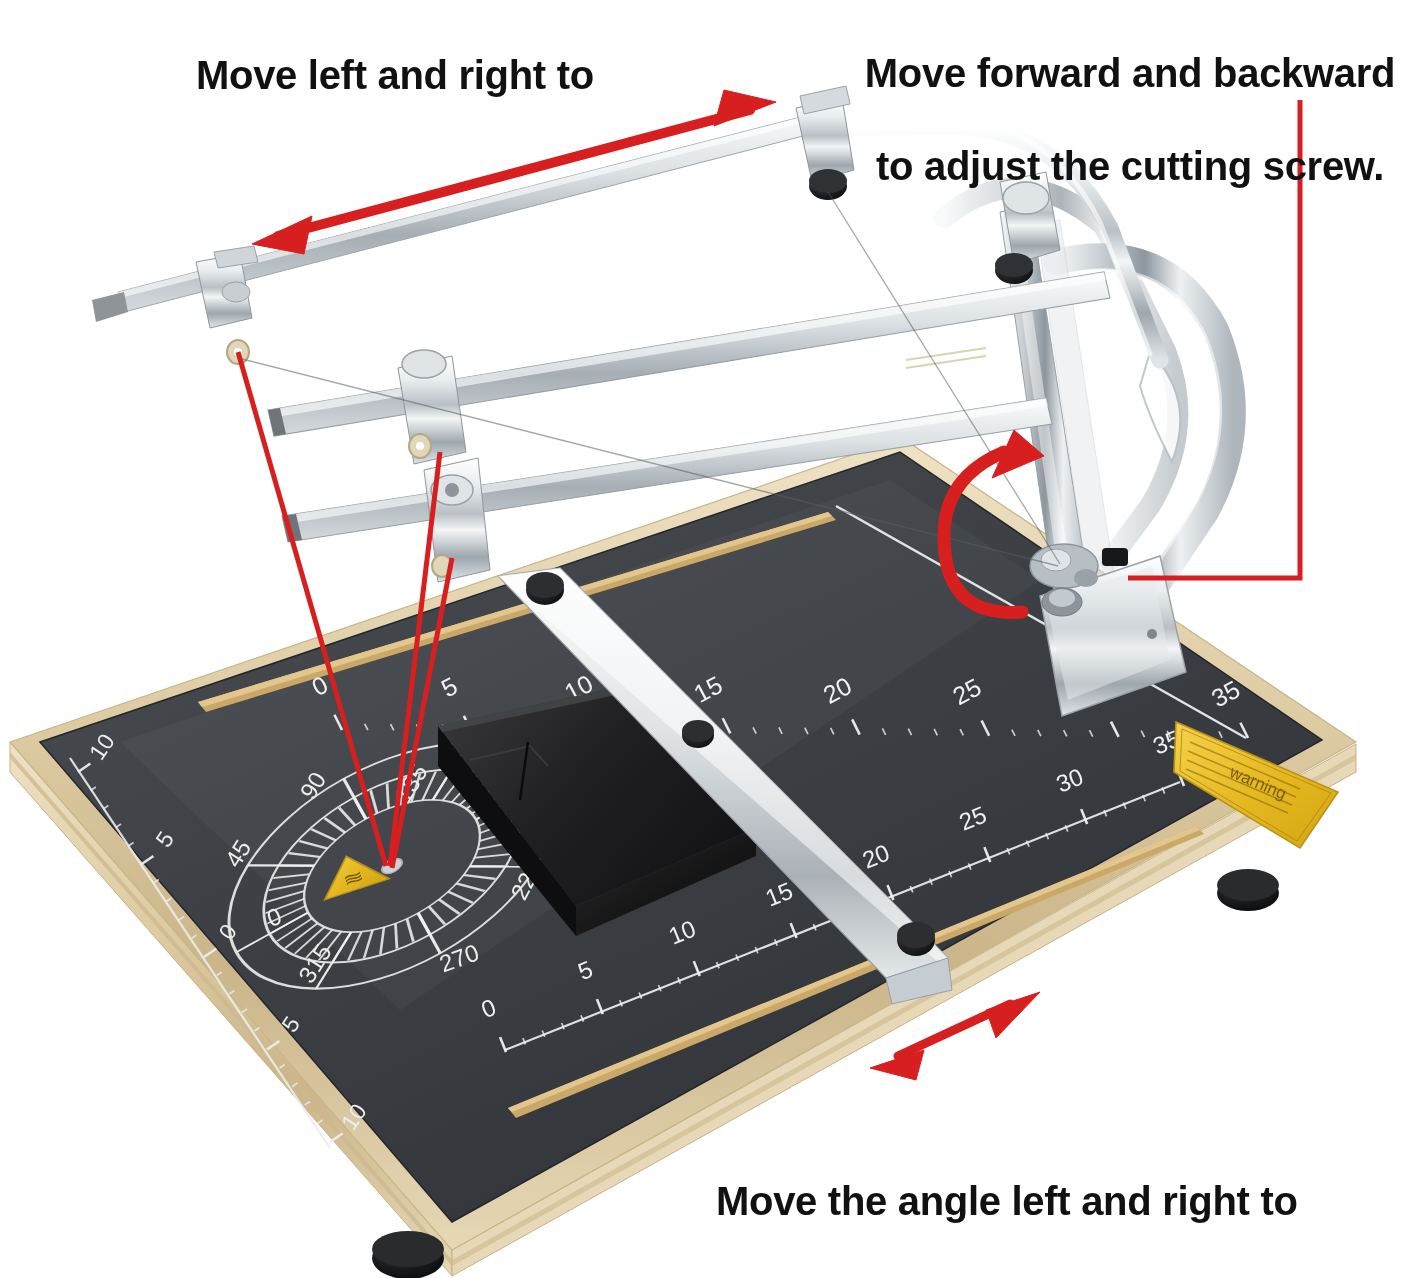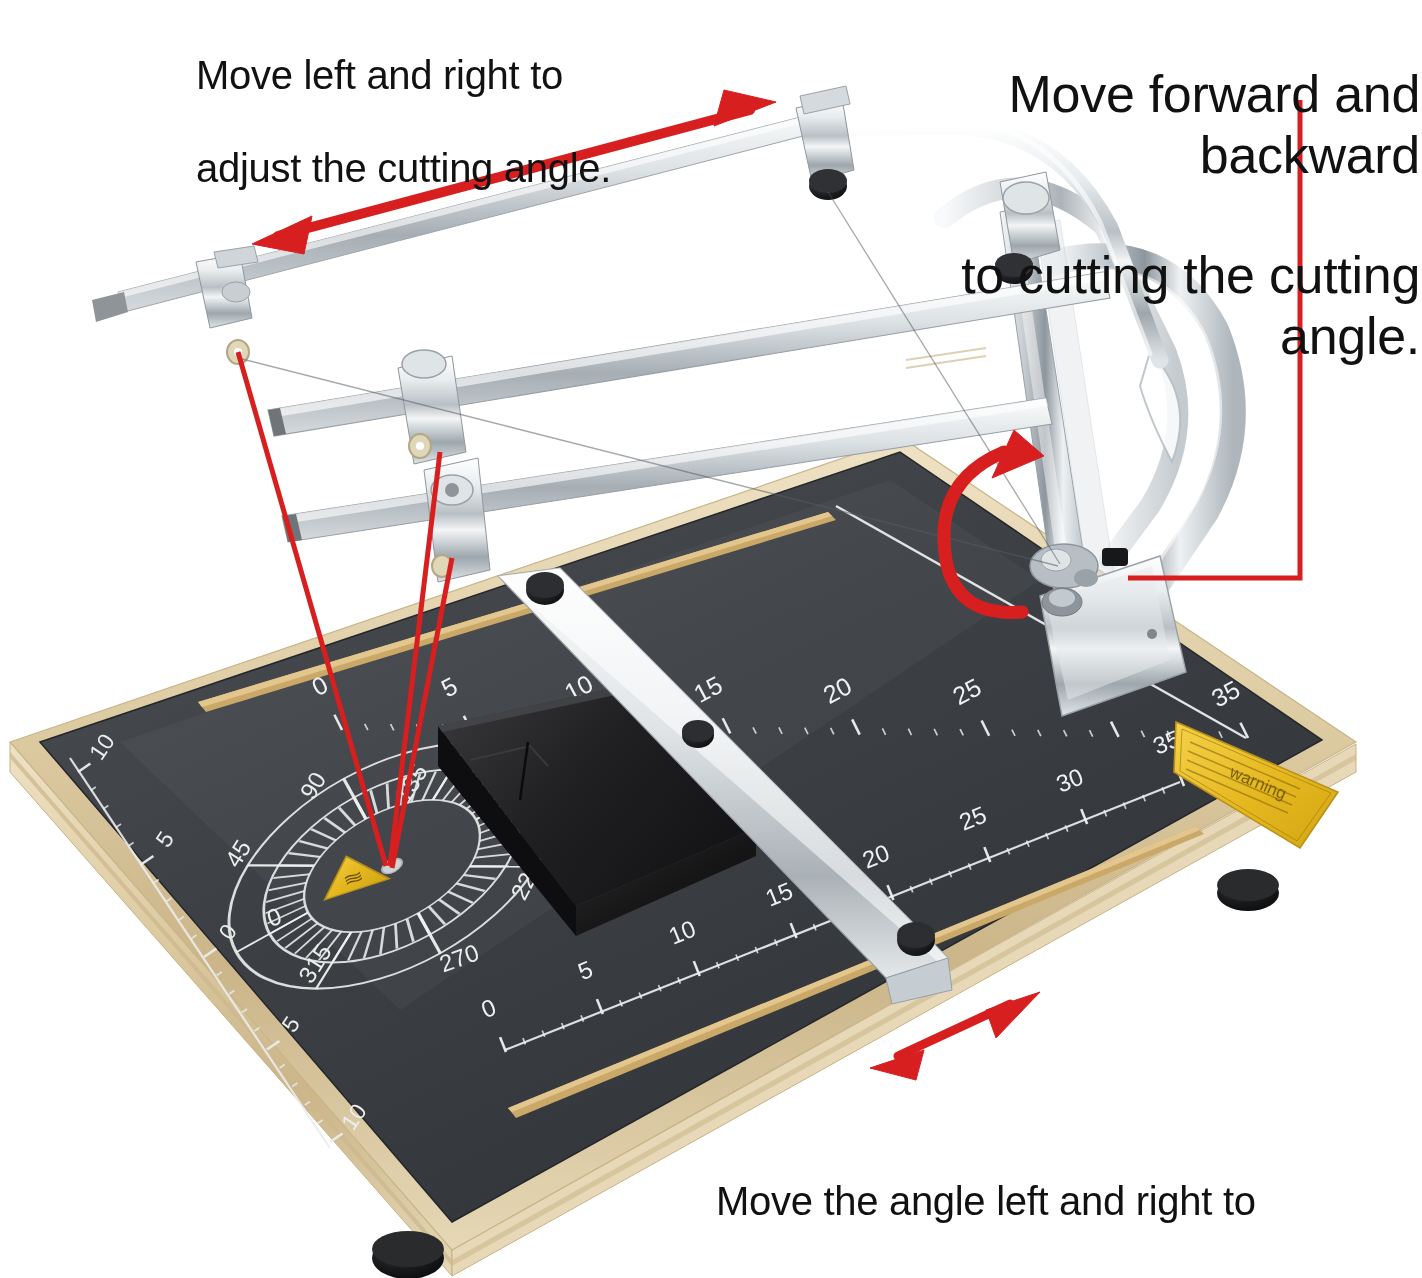--- a/index.html
+++ b/index.html
@@ -2,25 +2,25 @@
 <html><head>
 <meta charset="utf-8">
 <title>Hot Wire Foam Cutter — Annotated Product Diagram</title>
 <style>
   html,body{margin:0;padding:0;background:#ffffff;}
   body{width:1422px;height:1278px;overflow:hidden;
        font-family:"Liberation Sans","DejaVu Sans",sans-serif;}
   #stage{position:relative;width:1422px;height:1278px;background:#ffffff;}
   svg.layer{position:absolute;left:0;top:0;width:1422px;height:1278px;}
 
-  .caption{position:absolute;color:#111111;font-weight:400;
+  .caption{position:absolute;color:#111111;font-weight:700;
            font-family:"Liberation Sans","DejaVu Sans",sans-serif;
            line-height:1.16;white-space:pre-line;letter-spacing:-0.3px;}
   #cap-tl{left:196px;top:6px;font-size:40px;text-align:left;width:520px;}
-  #cap-tr{left:840px;top:4px;font-size:52px;text-align:right;width:580px;}
+  #cap-tr{left:840px;top:4px;font-size:40px;text-align:center;width:580px;}
   #cap-bot{left:716px;top:1132px;font-size:40px;text-align:left;width:700px;}
 </style>
 </head>
 <body>
 
 <div id="stage">
 
   <svg class="layer" viewBox="0 0 1422 1278">
     <defs>
       <linearGradient id="gChrome" x1="0" y1="0" x2="0" y2="1">
@@ -530,26 +530,25 @@
       <g>
         <line x1="898" y1="1056" x2="1010" y2="1004" stroke-width="9" stroke-linecap="round"></line>
         <polygon points="870,1068 924,1050 916,1080"></polygon>
         <polygon points="1040,992 986,1010 996,1038"></polygon>
       </g>
     </g>
   </svg>
 
   <div class="caption" id="cap-tl">
     <span>Move left and right to</span><br>
-    <span>adjust the cutting angle.</span>
   </div>
 
   <div class="caption" id="cap-tr">
     <span>Move forward and backward</span><br>
-    <span>to cutting the cutting angle.</span>
+    <span>to adjust the cutting screw.</span>
   </div>
 
   <div class="caption" id="cap-bot">
     <span>Move the angle left and right to</span><br>
     <span>adjust the measurement(0-35cm)</span>
   </div>
 
 </div>
 
 </body></html>

